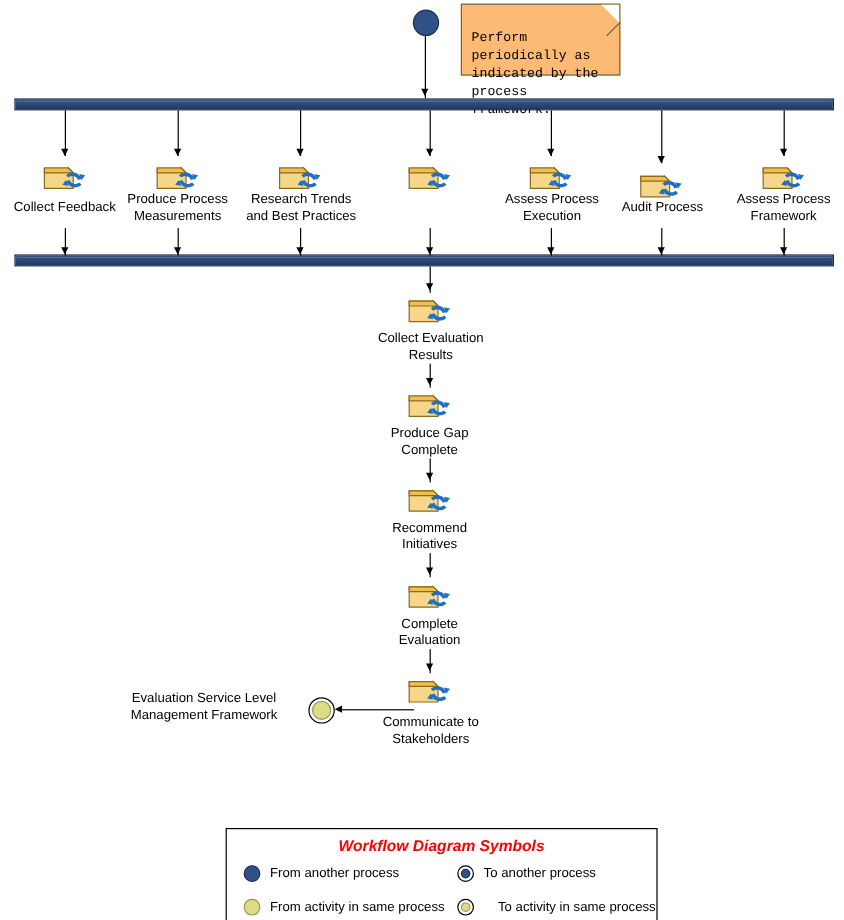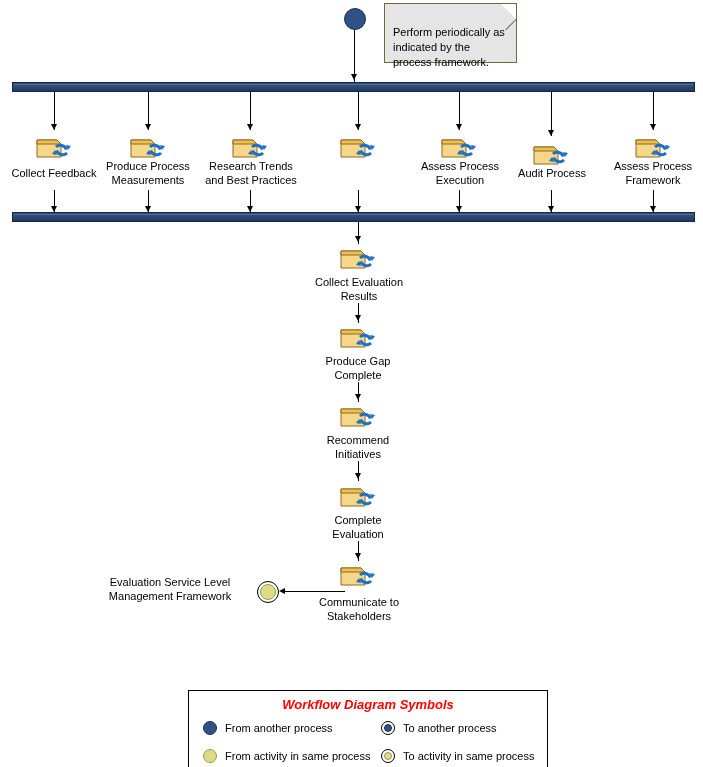--- a/index.html
+++ b/index.html
@@ -62,28 +62,29 @@
     width: 16px; height: 16px;
     border-radius: 50%;
     background: #dcdc87;
     border: 1px solid #9a9a4e;
     box-sizing: border-box;
   }
 
   
   .note {
     position: absolute;
-    background: #e5e5e5;
+    background: #fdba74;
     border: 1px solid #6a6a45;
     box-sizing: border-box;
     font-size: 11px;
     line-height: 15px;
     padding: 6px 8px 4px 8px;
     color: #000;
     white-space: pre-line;
+    font-family: Liberation Mono, monospace;
   }
   .note-fold-tri {
     position: absolute;
     right: 0px; top: 0px;
     width: 0; height: 0;
     border-left: 15px solid transparent;
     border-top: 15px solid #ffffff;
   }
   .note-fold-line {
     position: absolute;
@@ -476,21 +477,21 @@
           <span class="core blue"></span>
         </span>
       <span class="lbl">To another process</span>
     </div>
 
     <div class="legend-row" style="left:14px; top:58px;">
       <span class="sym filled-yellow"></span>
       <span class="lbl">From activity in same process</span>
     </div>
 
-    <div class="legend-row" style="left:192px; top:58px;">
+    <div class="legend-row" style="left:192px; top:58px;gap:12px;">
       <span class="sym ring">
           <span class="core yellow"></span>
         </span>
       <span class="lbl">To activity in same process</span>
     </div>
   </div>
 
 </div>
 
 </body></html>

